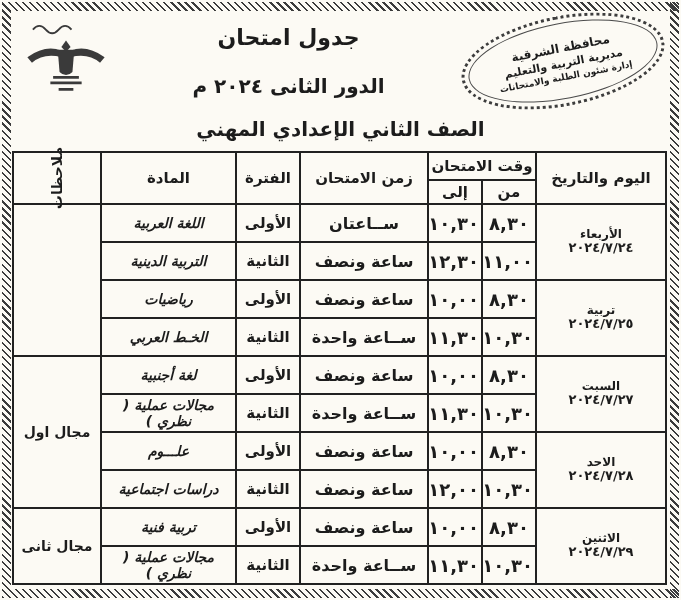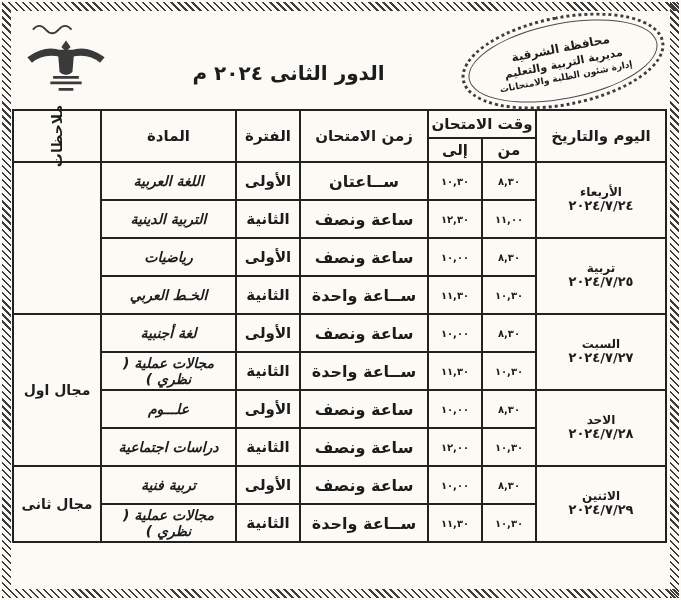--- a/index.html
+++ b/index.html
@@ -37,21 +37,21 @@
   .grade-title{text-align:center;font-size:20px;letter-spacing:1px;margin:8px 0 10px;}
 
   table{width:100%;border-collapse:collapse;table-layout:fixed;}
   th,td{border:2px solid #212121;text-align:center;vertical-align:middle;font-weight:bold;padding:0 2px;}
   thead tr.h1{height:28px;}
   thead tr.h2{height:24px;}
   thead th{font-size:15px;}
   tbody tr{height:38px;}
   .day-name{font-size:12px;line-height:1.15;}
   .day-date{font-size:13px;line-height:1.15;}
-  .time{font-size:10px;border-radius:18px;}
+  .time{font-size:18px;border-radius:18px;}
   .dur{font-size:16px;}
   .per{font-size:15px;}
   .sub{font-size:14px;font-style:italic;}
   .note-cell{font-size:14px;}
   .vert{display:inline-block;transform:rotate(-90deg);white-space:nowrap;font-size:14px;}
   .notes-th{overflow:visible;}
 </style>
 </head>
 <body>
 
@@ -67,35 +67,37 @@
 
       <div class="stamp">
         <div class="stamp-inner">
           <div class="stamp-l1">محافظة الشرقية</div>
           <div class="stamp-l2">مديرية التربية والتعليم</div>
           <div class="stamp-l3">إدارة شئون الطلبة والامتحانات</div>
         </div>
       </div>
 
       <div class="title-block">
+        <div class="t1">جدول امتحان</div>
         <div class="t2">الدور الثانى ٢٠٢٤ م</div>
       </div>
 
       <div class="emblem">
         <svg width="92" height="78" viewBox="0 0 100 84" aria-hidden="true">
           <path d="M14 10 q7 -8 14 0 q7 8 14 0 q7 -8 14 0" fill="none" stroke="#3a3a3a" stroke-width="2"></path>
           <path d="M50 22 l5 7 -5 5 -5 -5 z" fill="#3a3a3a"></path>
           <path d="M8 40 Q28 26 45 33 L45 40 Q26 35 13 46 Z" fill="#3a3a3a"></path>
           <path d="M92 40 Q72 26 55 33 L55 40 Q74 35 87 46 Z" fill="#3a3a3a"></path>
           <path d="M41 32 h18 l-2 24 q-7 7 -14 0 z" fill="#3a3a3a"></path>
           <path d="M36 62 h28 M33 68 h34 M42 75 h16" stroke="#3a3a3a" stroke-width="3" fill="none"></path>
         </svg>
       </div>
     </div>
 
+    <div class="grade-title">الصف الثاني الإعدادي المهني</div>
 
     <table>
       <colgroup>
         <col style="width:130px">
           <col style="width:54px">
           <col style="width:54px">
         <col style="width:128px">
           <col style="width:64px">
           <col style="width:135px">
           <col style="width:88px">

